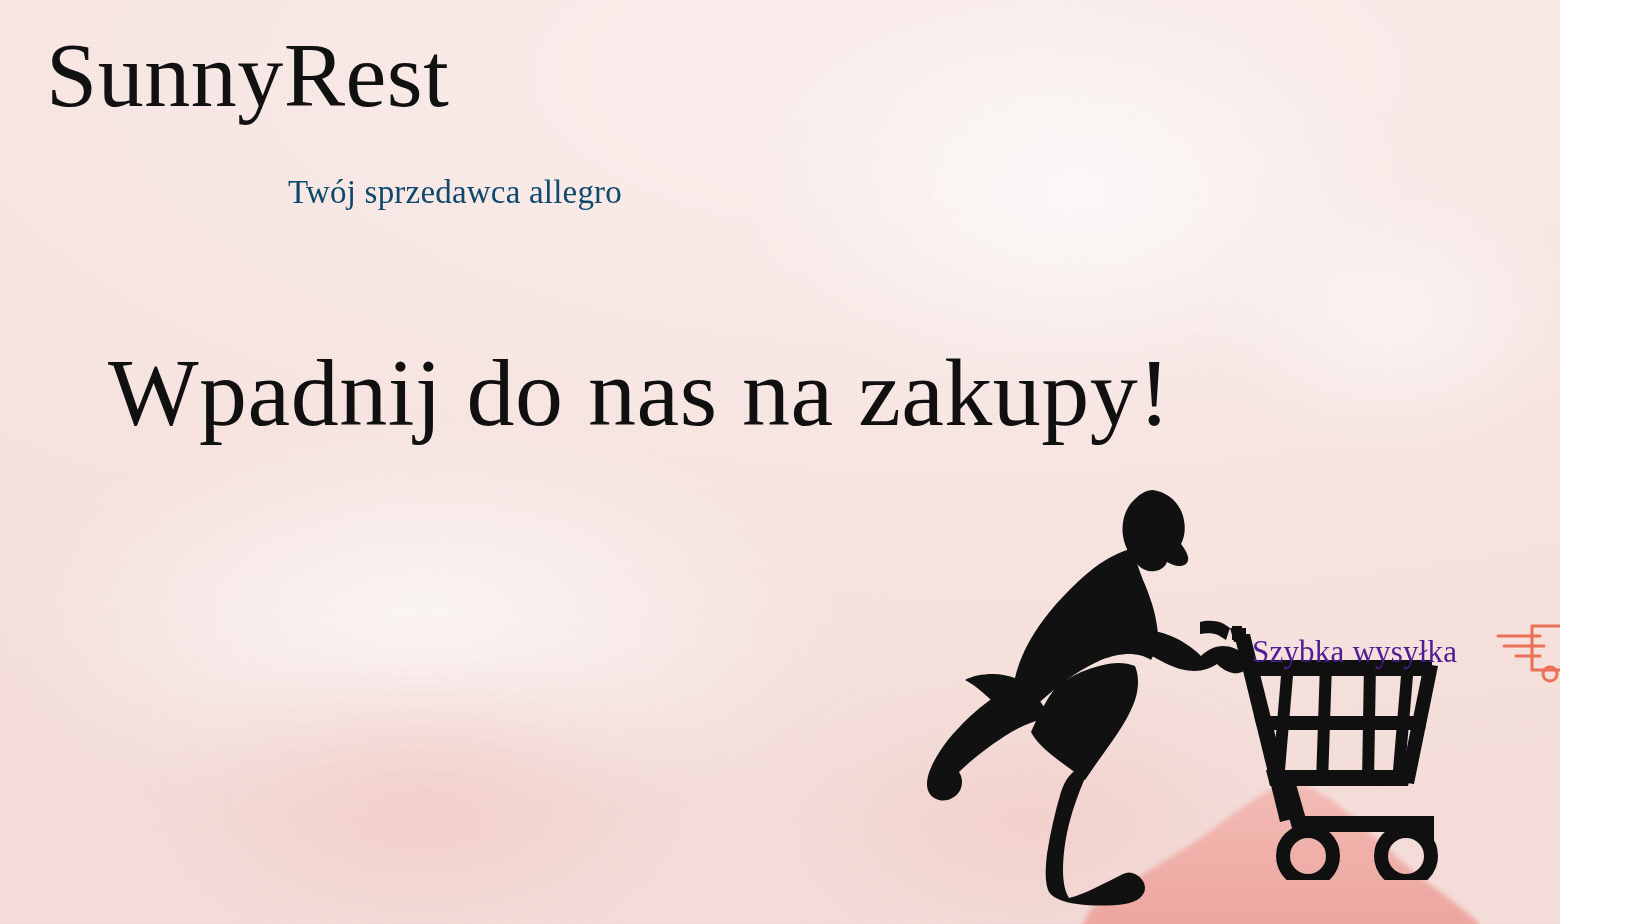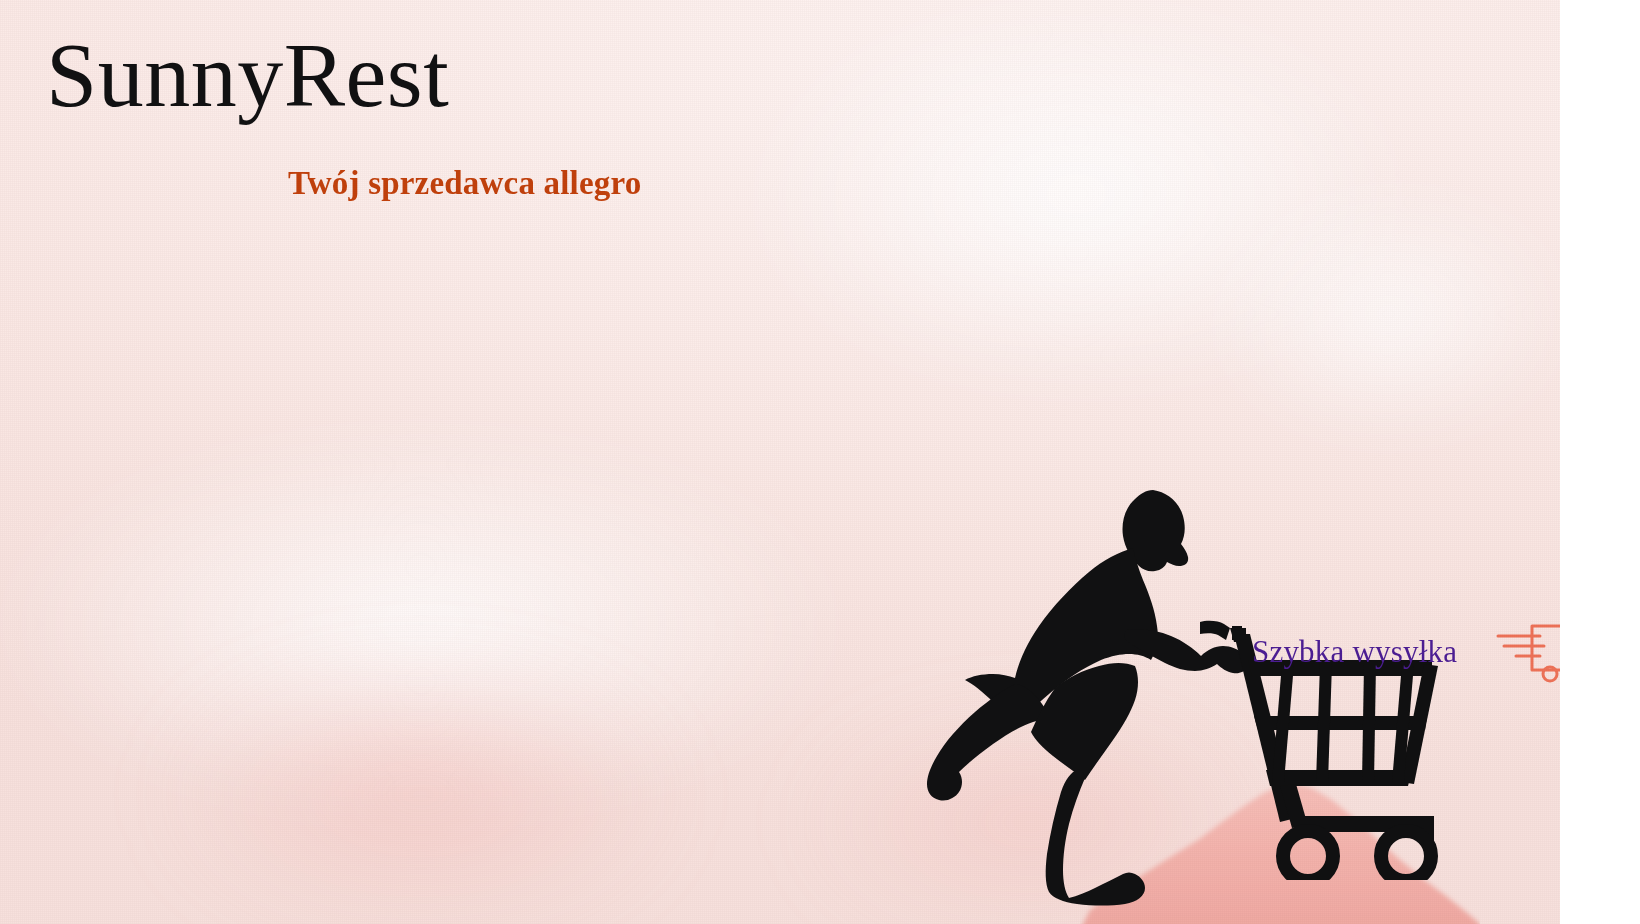--- a/index.html
+++ b/index.html
@@ -95,24 +95,24 @@
     top: 26px;
     font-size: 92px;
     line-height: 1.08;
     color: #111112;
     letter-spacing: .5px;
     white-space: nowrap;
   }
   .brand-tagline {
     position: absolute;
     left: 288px;
-    top: 165px;
+    top: 174px;
     font-size: 33px;
-    font-weight: bold;
-    color: #c2410c;
+    font-weight: normal;
+    color: #0c4a6e;
     letter-spacing: .2px;
     white-space: nowrap;
   }
   .headline {
     position: absolute;
     left: 108px;
     top: 340px;
     font-size: 96px;
     line-height: 1.1;
     color: #101011;
@@ -177,20 +177,21 @@
     </defs>
     <path filter="url(#hillBlur)" fill="url(#hillGrad)" d="M0,160 L10,140 L34,122 L62,105 L92,86 L118,70 L142,52 L164,36 L182,24 L198,16
          L214,13 L232,18 L252,30 L274,48 L296,68 L318,88 L342,108 L366,126 L386,142 L400,154
          L400,160 Z"></path>
   </svg>
 
   <div class="brand-title">SunnyRest</div>
 
   <div class="brand-tagline">Twój sprzedawca allegro</div>
 
+  <div class="headline">Wpadnij do nas na zakupy!</div>
 
   <svg class="runner" viewBox="0 0 360 446">
     <g fill="#111112">
 
       <path d="M258,12 C272,14 284,24 288,38 C291,49 290,58 286,66
                C289,70 292,74 293,79 C294,85 290,88 284,88
                C280,88 276,86 272,84 C270,89 266,92 260,93
                C254,94 248,92 244,88
                C236,80 230,70 228,58 C226,44 230,30 240,21 C245,16 251,12 258,12 Z"></path>
 

